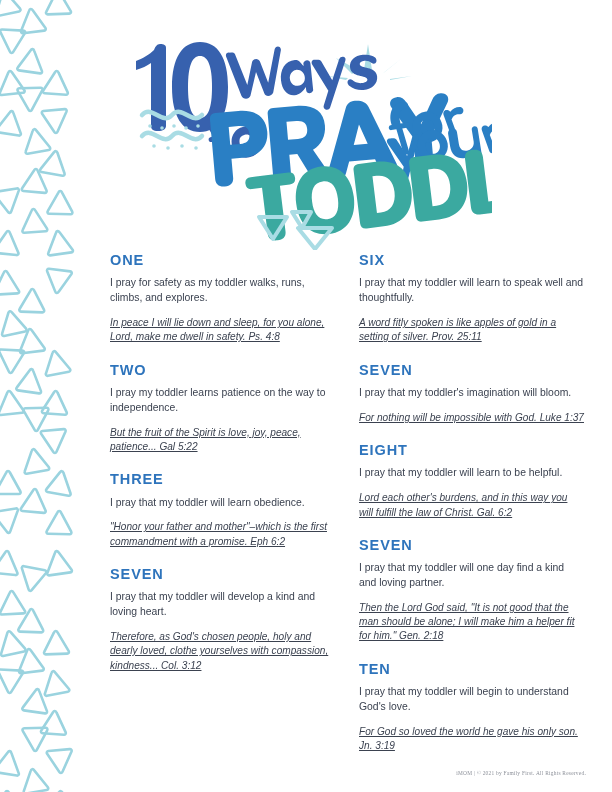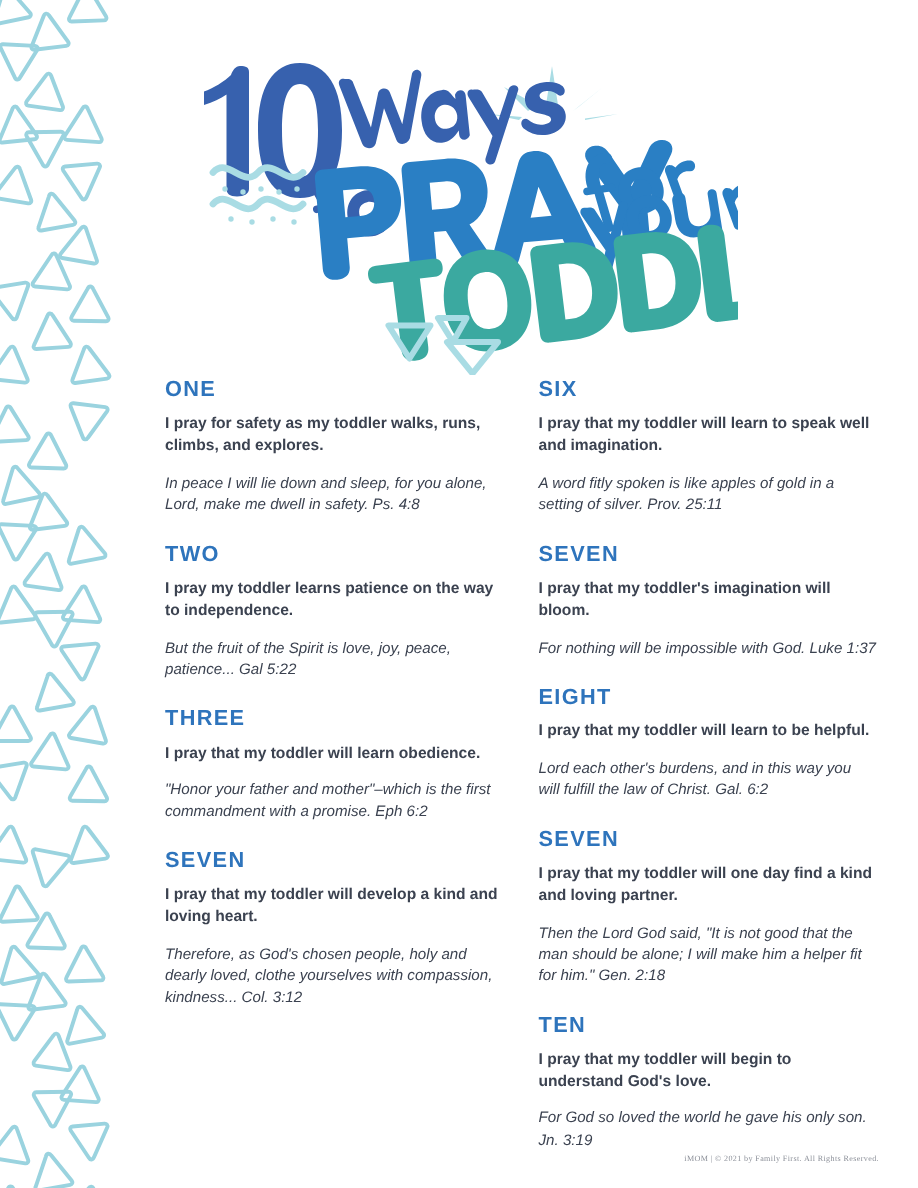--- a/index.html
+++ b/index.html
@@ -62,28 +62,28 @@
     letter-spacing: 0.9px;
     line-height: 1.2;
     margin-bottom: 7px;
   }
 
   .entry-prayer {
     color: #3B4250;
     font-size: 10.4px;
     line-height: 1.42;
     margin-bottom: 10px;
-    font-weight: bold;
   }
 
   .entry-verse {
     color: #3B4250;
     font-size: 10.1px;
     font-style: italic;
     line-height: 1.42;
+    text-decoration: underline;
   }
 
   
   .footer {
     position: absolute;
     right: 26px;
     bottom: 16px;
     color: #8C9099;
     font-size: 5.4px;
     letter-spacing: 0.25px;
@@ -278,21 +278,21 @@
         </div>
         <div class="entry">
           <div class="entry-number">SEVEN</div>
           <div class="entry-prayer">I pray that my toddler will develop a kind and loving heart.</div>
           <div class="entry-verse">Therefore, as God's chosen people, holy and dearly loved, clothe yourselves with compassion, kindness... Col. 3:12</div>
         </div>
       </div>
     <div class="column">
         <div class="entry">
           <div class="entry-number">SIX</div>
-          <div class="entry-prayer">I pray that my toddler will learn to speak well and imagination.</div>
+          <div class="entry-prayer">I pray that my toddler will learn to speak well and thoughtfully.</div>
           <div class="entry-verse">A word fitly spoken is like apples of gold in a setting of silver. Prov. 25:11</div>
         </div>
         <div class="entry">
           <div class="entry-number">SEVEN</div>
           <div class="entry-prayer">I pray that my toddler's imagination will bloom.</div>
           <div class="entry-verse">For nothing will be impossible with God. Luke 1:37</div>
         </div>
         <div class="entry">
           <div class="entry-number">EIGHT</div>
           <div class="entry-prayer">I pray that my toddler will learn to be helpful.</div>

